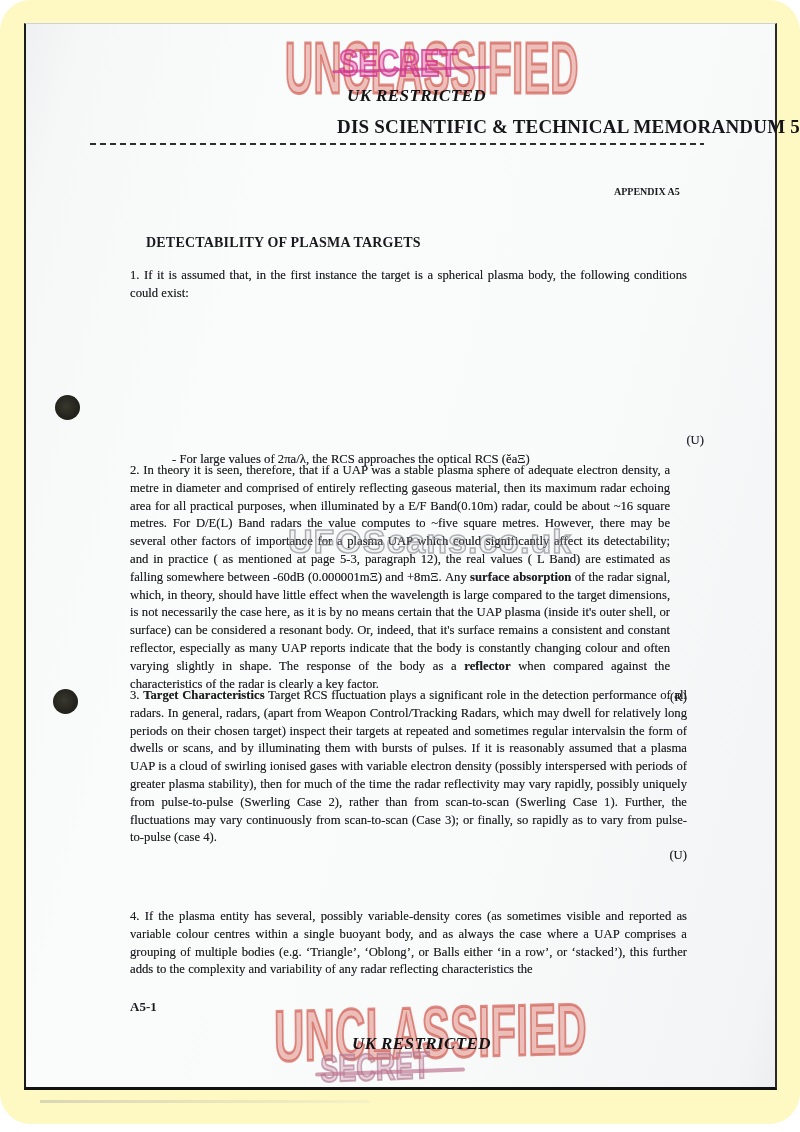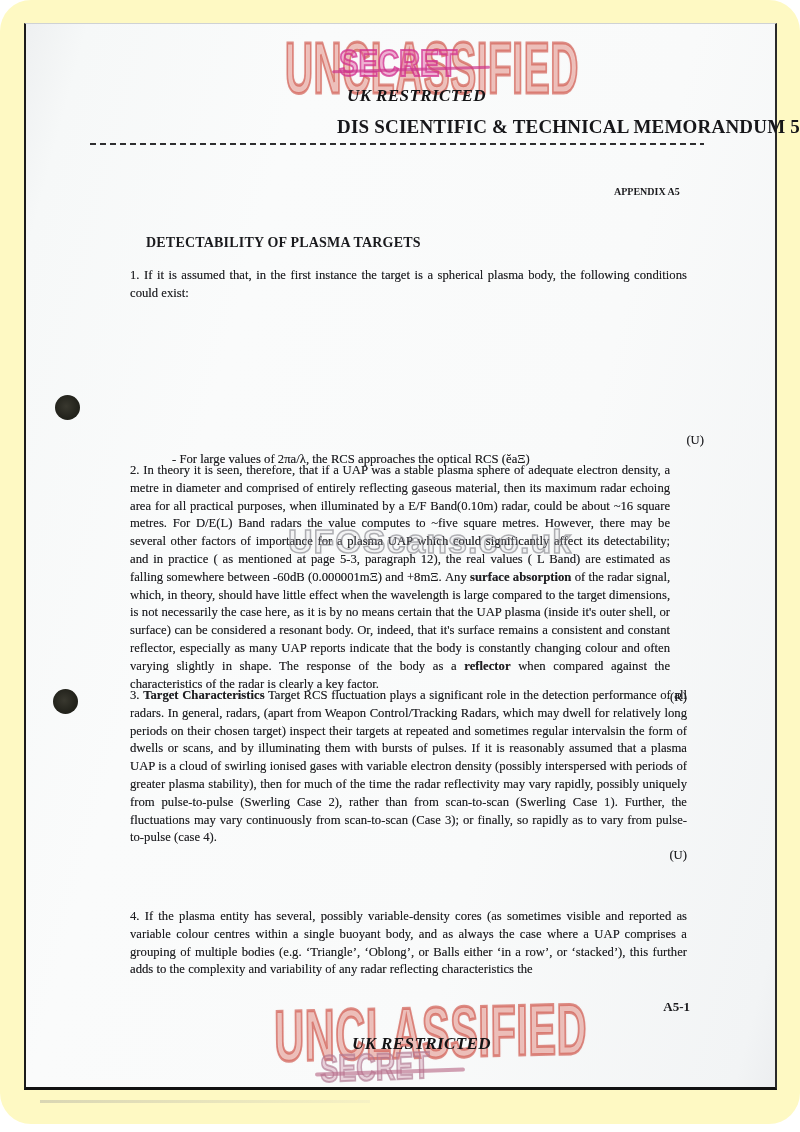--- a/index.html
+++ b/index.html
@@ -72,21 +72,21 @@
   .bullet{
     position:absolute;left:146px;width:517px;font-size:12.7px;line-height:17.6px;
     color:var(--ink);text-shadow:0 0 .4px rgba(40,40,45,.55);
     padding-left:7px;text-indent:-7px;
   }
   .cls{float:right;text-indent:0;}
   .cls-line{text-align:right;}
   b{font-weight:bold;}
 
   
-  .page-num{position:absolute;left:104px;top:975px;width:560px;text-align:right;font-weight:bold;font-size:13px;color:#1a1a1d;}
+  .page-num{position:absolute;left:104px;top:975px;width:560px;text-align:left;font-weight:bold;font-size:13px;color:#1a1a1d;}
 
   
   .watermark{
     position:absolute;left:262px;top:500px;z-index:8;
     font-family:"Liberation Sans","DejaVu Sans",sans-serif;font-weight:bold;font-size:34px;line-height:1;
     color:rgba(210,212,216,0.18);
     -webkit-text-stroke:1.5px rgba(115,115,122,0.55);
     letter-spacing:1px;white-space:nowrap;
   }
 

